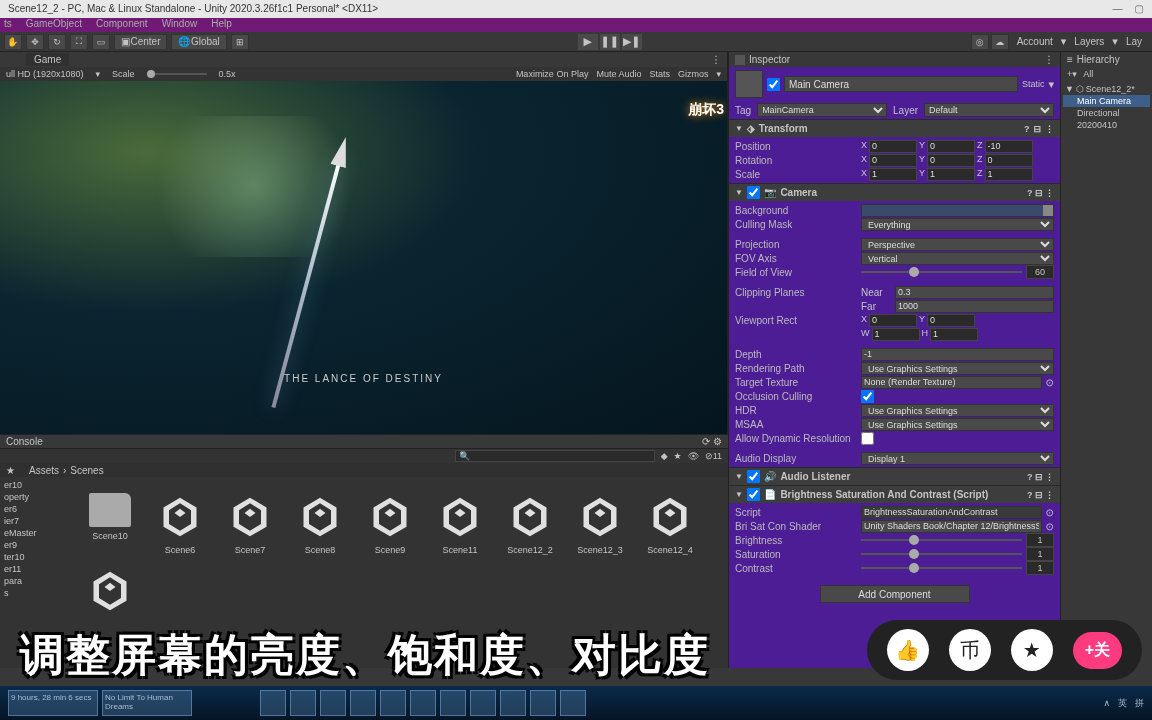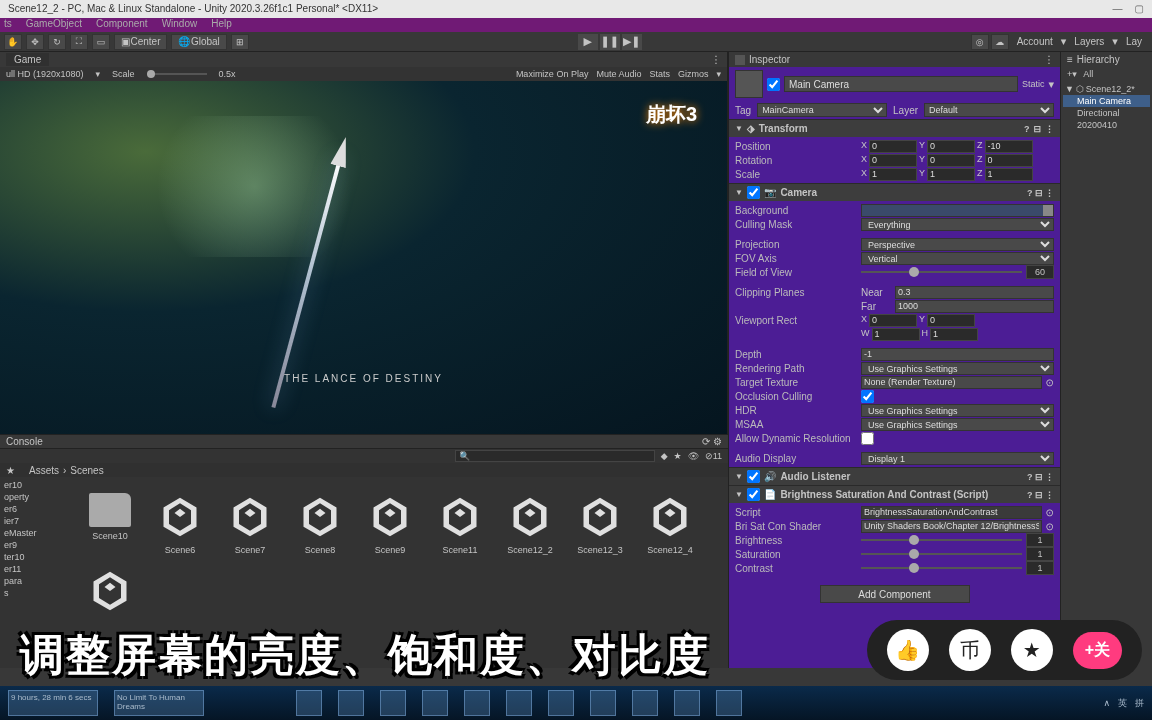--- a/index.html
+++ b/index.html
@@ -13,29 +13,29 @@
 .tb-btn.txt { width:auto; padding:0 6px; font-size:10px; }
 .tb-spacer { flex:1; }
 .play-group { display:flex; gap:2px; }
 .play-btn { width:20px; height:16px; background:#494949; display:flex; align-items:center; justify-content:center; }
 .tb-right { display:flex; gap:2px; align-items:center; margin-left:auto; }
 .tb-right .label { font-size:10px; padding:0 6px; }
 
 .main { display:flex; height:616px; }
 .left { flex:1; display:flex; flex-direction:column; }
 .game-panel { flex:1; display:flex; flex-direction:column; border-right:1px solid #222; }
-.game-header { height:15px; display:flex; align-items:center; padding:0 6px; background:#383838; font-size:10px; gap:6px; }
+.game-header { height:15px; display:flex; align-items:center; padding:0 6px; background:#383838; font-size:10px; gap:6px;margin-left:20px; }
 .game-tab { background:#303030; padding:1px 8px; }
 .game-toolbar { height:14px; display:flex; align-items:center; padding:0 6px; font-size:9px; gap:12px; background:#333; }
 .game-toolbar .right { margin-left:auto; display:flex; gap:8px; }
 .game-view { flex:1; background:radial-gradient(ellipse at 20% 20%, #4a6b3a 0%, #0a2530 40%, #05151f 100%); position:relative; overflow:hidden; }
 .game-view::before { content:''; position:absolute; top:10%; left:15%; width:40%; height:40%; background:radial-gradient(circle, rgba(200,255,200,0.3) 0%, transparent 60%); }
 .lance { position:absolute; left:42%; top:20%; width:4px; height:260px; background:linear-gradient(to bottom, #fff, #aabbcc, #889); transform:rotate(15deg); box-shadow:0 0 20px rgba(150,200,255,0.4); }
 .lance::before { content:''; position:absolute; top:-20px; left:-6px; width:16px; height:30px; background:#ddd; clip-path:polygon(50% 0, 100% 100%, 0 100%); }
-.game-logo { position:absolute; top:20px; right:30px; font-size:20px; color:#fff; font-weight:bold; text-shadow:0 0 8px #f80; }
+.game-logo { position:absolute; top:20px; right:3px; font-size:14px; color:#fff; font-weight:bold; text-shadow:0 0 8px #f80; }
 .game-caption { position:absolute; bottom:50px; left:50%; transform:translateX(-50%); color:#ccc; font-size:10px; letter-spacing:2px; text-align:center; }
 
 .console-bar { height:14px; background:#383838; border-top:1px solid #222; display:flex; align-items:center; padding:0 6px; font-size:10px; }
 
 .project { height:220px; border-top:1px solid #222; display:flex; flex-direction:column; }
 .project-search { height:14px; background:#333; display:flex; align-items:center; padding:0 6px; }
 .project-search input { flex:0 0 200px; margin-left:auto; height:12px; background:#2a2a2a; border:1px solid #444; color:#aaa; font-size:9px; padding:0 4px; }
 .project-search .icons { display:flex; gap:6px; font-size:9px; margin-left:6px; }
 .breadcrumb { height:14px; background:#303030; display:flex; align-items:center; padding:0 6px; font-size:10px; gap:4px; }
 .project-body { flex:1; display:flex; }
@@ -85,21 +85,21 @@
 .hier-item { padding:1px 2px; white-space:nowrap; overflow:hidden; }
 .hier-item.scene { display:flex; align-items:center; gap:2px; }
 .hier-item.selected { background:#3e5f8a; color:#fff; }
 .hier-item .indent { display:inline-block; width:12px; }
 
 .overlay-text { position:absolute; bottom:35px; left:20px; font-size:44px; color:#fff; font-weight:900; text-shadow:3px 3px 0 #000, -3px -3px 0 #000, 3px -3px 0 #000, -3px 3px 0 #000; letter-spacing:2px; z-index:100; font-family:Liberation Sans, sans-serif; }
 .overlay-pill { position:absolute; bottom:40px; right:10px; height:60px; background:#222; border-radius:30px; display:flex; align-items:center; gap:20px; padding:0 20px; z-index:100; }
 .overlay-pill .circ { width:42px; height:42px; background:#fff; border-radius:50%; display:flex; align-items:center; justify-content:center; color:#222; font-size:20px; }
 .overlay-pill .follow { background:#ff3b7f; border-radius:22px; padding:8px 12px; color:#fff; font-size:16px; font-weight:bold; }
 
-.taskbar { position:absolute; bottom:0; left:0; right:0; height:34px; background:linear-gradient(to bottom, #0a2a4a, #051525); display:flex; align-items:center; padding:0 8px; gap:16px; }
+.taskbar { position:absolute; bottom:0; left:0; right:0; height:34px; background:linear-gradient(to bottom, #0a2a4a, #051525); display:flex; align-items:center; padding:0 8px; gap:4px; }
 .taskbar .tile { width:26px; height:26px; background:rgba(100,150,200,0.3); border:1px solid rgba(150,200,255,0.4); }
 .taskbar .wide { width:90px; font-size:8px; color:#abc; padding:2px; }
 .taskbar .right { margin-left:auto; display:flex; gap:8px; color:#abc; font-size:9px; align-items:center; }
 </style>
 </head>
 <body>
 
 <div class="titlebar">
   <span>Scene12_2 - PC, Mac &amp; Linux Standalone - Unity 2020.3.26f1c1 Personal* &lt;DX11&gt;</span>
   <div class="ctrls">

